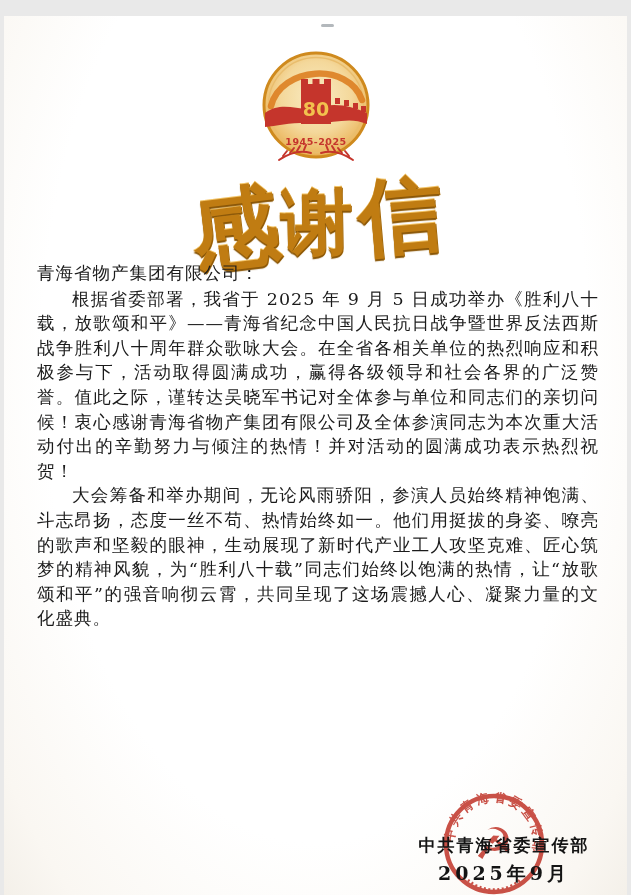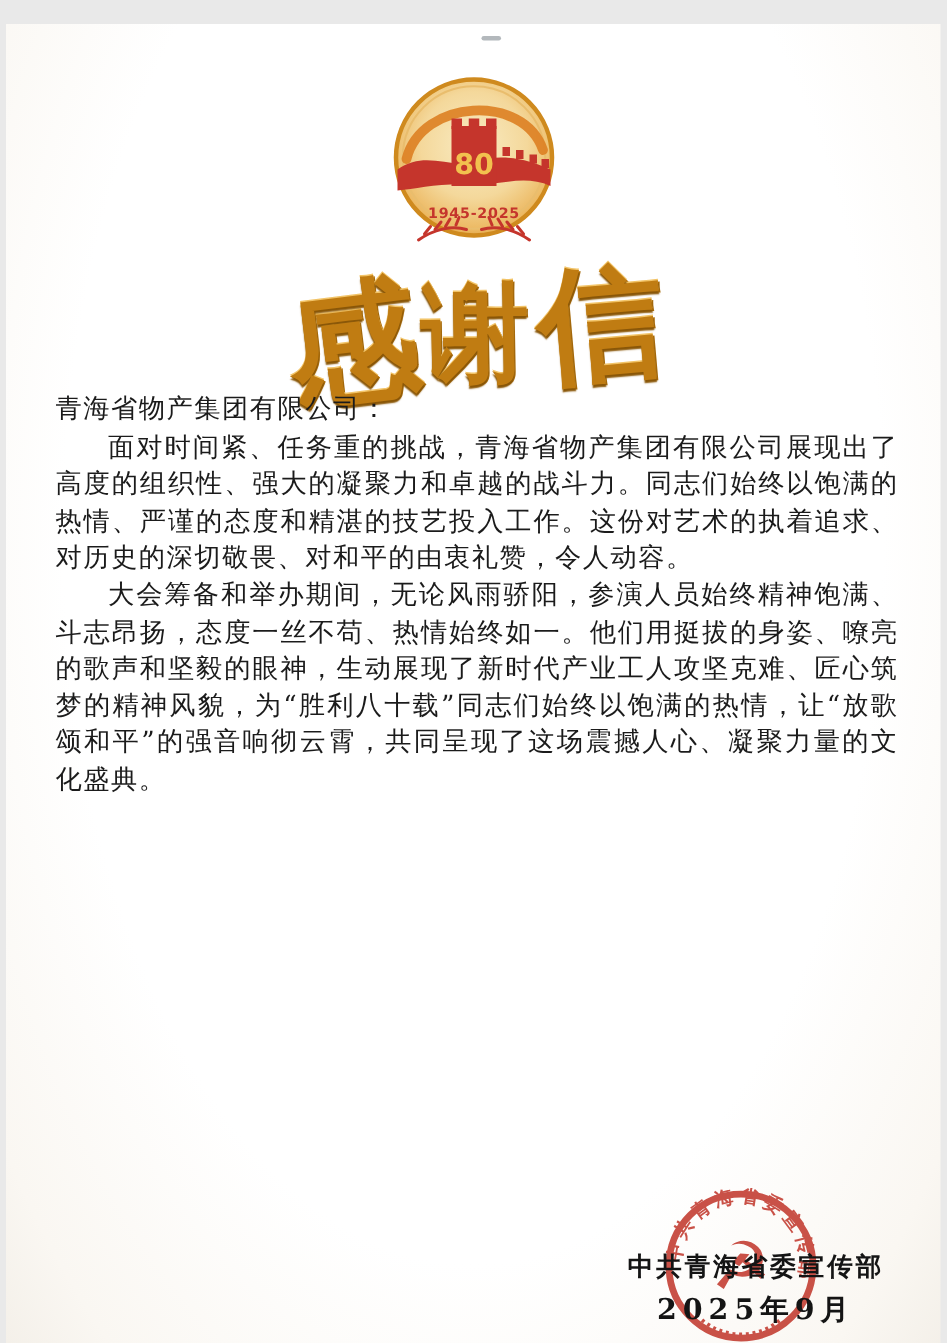--- a/index.html
+++ b/index.html
@@ -108,21 +108,21 @@
   </div>
 
   <div class="title">
     <span class="ch c1">感</span>
     <span class="ch c2">谢</span>
     <span class="ch c3">信</span>
   </div>
 
   <div class="letter">
     <div class="salutation">青海省物产集团有限公司：</div>
-    <p>面对时间紧、任务重的挑战，青海省物产集团有限公司展现出了高度的组织性、强大的凝聚力和卓越的战斗力。同志们始终以饱满的热情、严谨的态度和精湛的技艺投入工作。这份对艺术的执着追求、对历史的深切敬畏、对和平的由衷礼赞，令人动容。</p>
+    <p>根据省委部署，我省于 2025 年 9 月 5 日成功举办《胜利八十载，放歌颂和平》——青海省纪念中国人民抗日战争暨世界反法西斯战争胜利八十周年群众歌咏大会。在全省各相关单位的热烈响应和积极参与下，活动取得圆满成功，赢得各级领导和社会各界的广泛赞誉。值此之际，谨转达吴晓军书记对全体参与单位和同志们的亲切问候！衷心感谢青海省物产集团有限公司及全体参演同志为本次重大活动付出的辛勤努力与倾注的热情！并对活动的圆满成功表示热烈祝贺！</p>
     <p>大会筹备和举办期间，无论风雨骄阳，参演人员始终精神饱满、斗志昂扬，态度一丝不苟、热情始终如一。他们用挺拔的身姿、嘹亮的歌声和坚毅的眼神，生动展现了新时代产业工人攻坚克难、匠心筑梦的精神风貌，为“胜利八十载”同志们始终以饱满的热情，让“放歌颂和平”的强音响彻云霄，共同呈现了这场震撼人心、凝聚力量的文化盛典。</p>
   </div>
 
   <div class="seal">
     <svg viewBox="0 0 104 104" xmlns="http://www.w3.org/2000/svg">
       <defs>
         <path id="sealArc" d="M 14 62 A 40 40 0 1 1 90 62" fill="none"></path>
       </defs>
       <circle cx="52" cy="52" r="48" fill="none" stroke="#c23a2f" stroke-width="4.5"></circle>
       <text fill="#c23a2f" font-size="12.5" font-weight="bold" letter-spacing="3" font-family="'DejaVu Sans',sans-serif">

